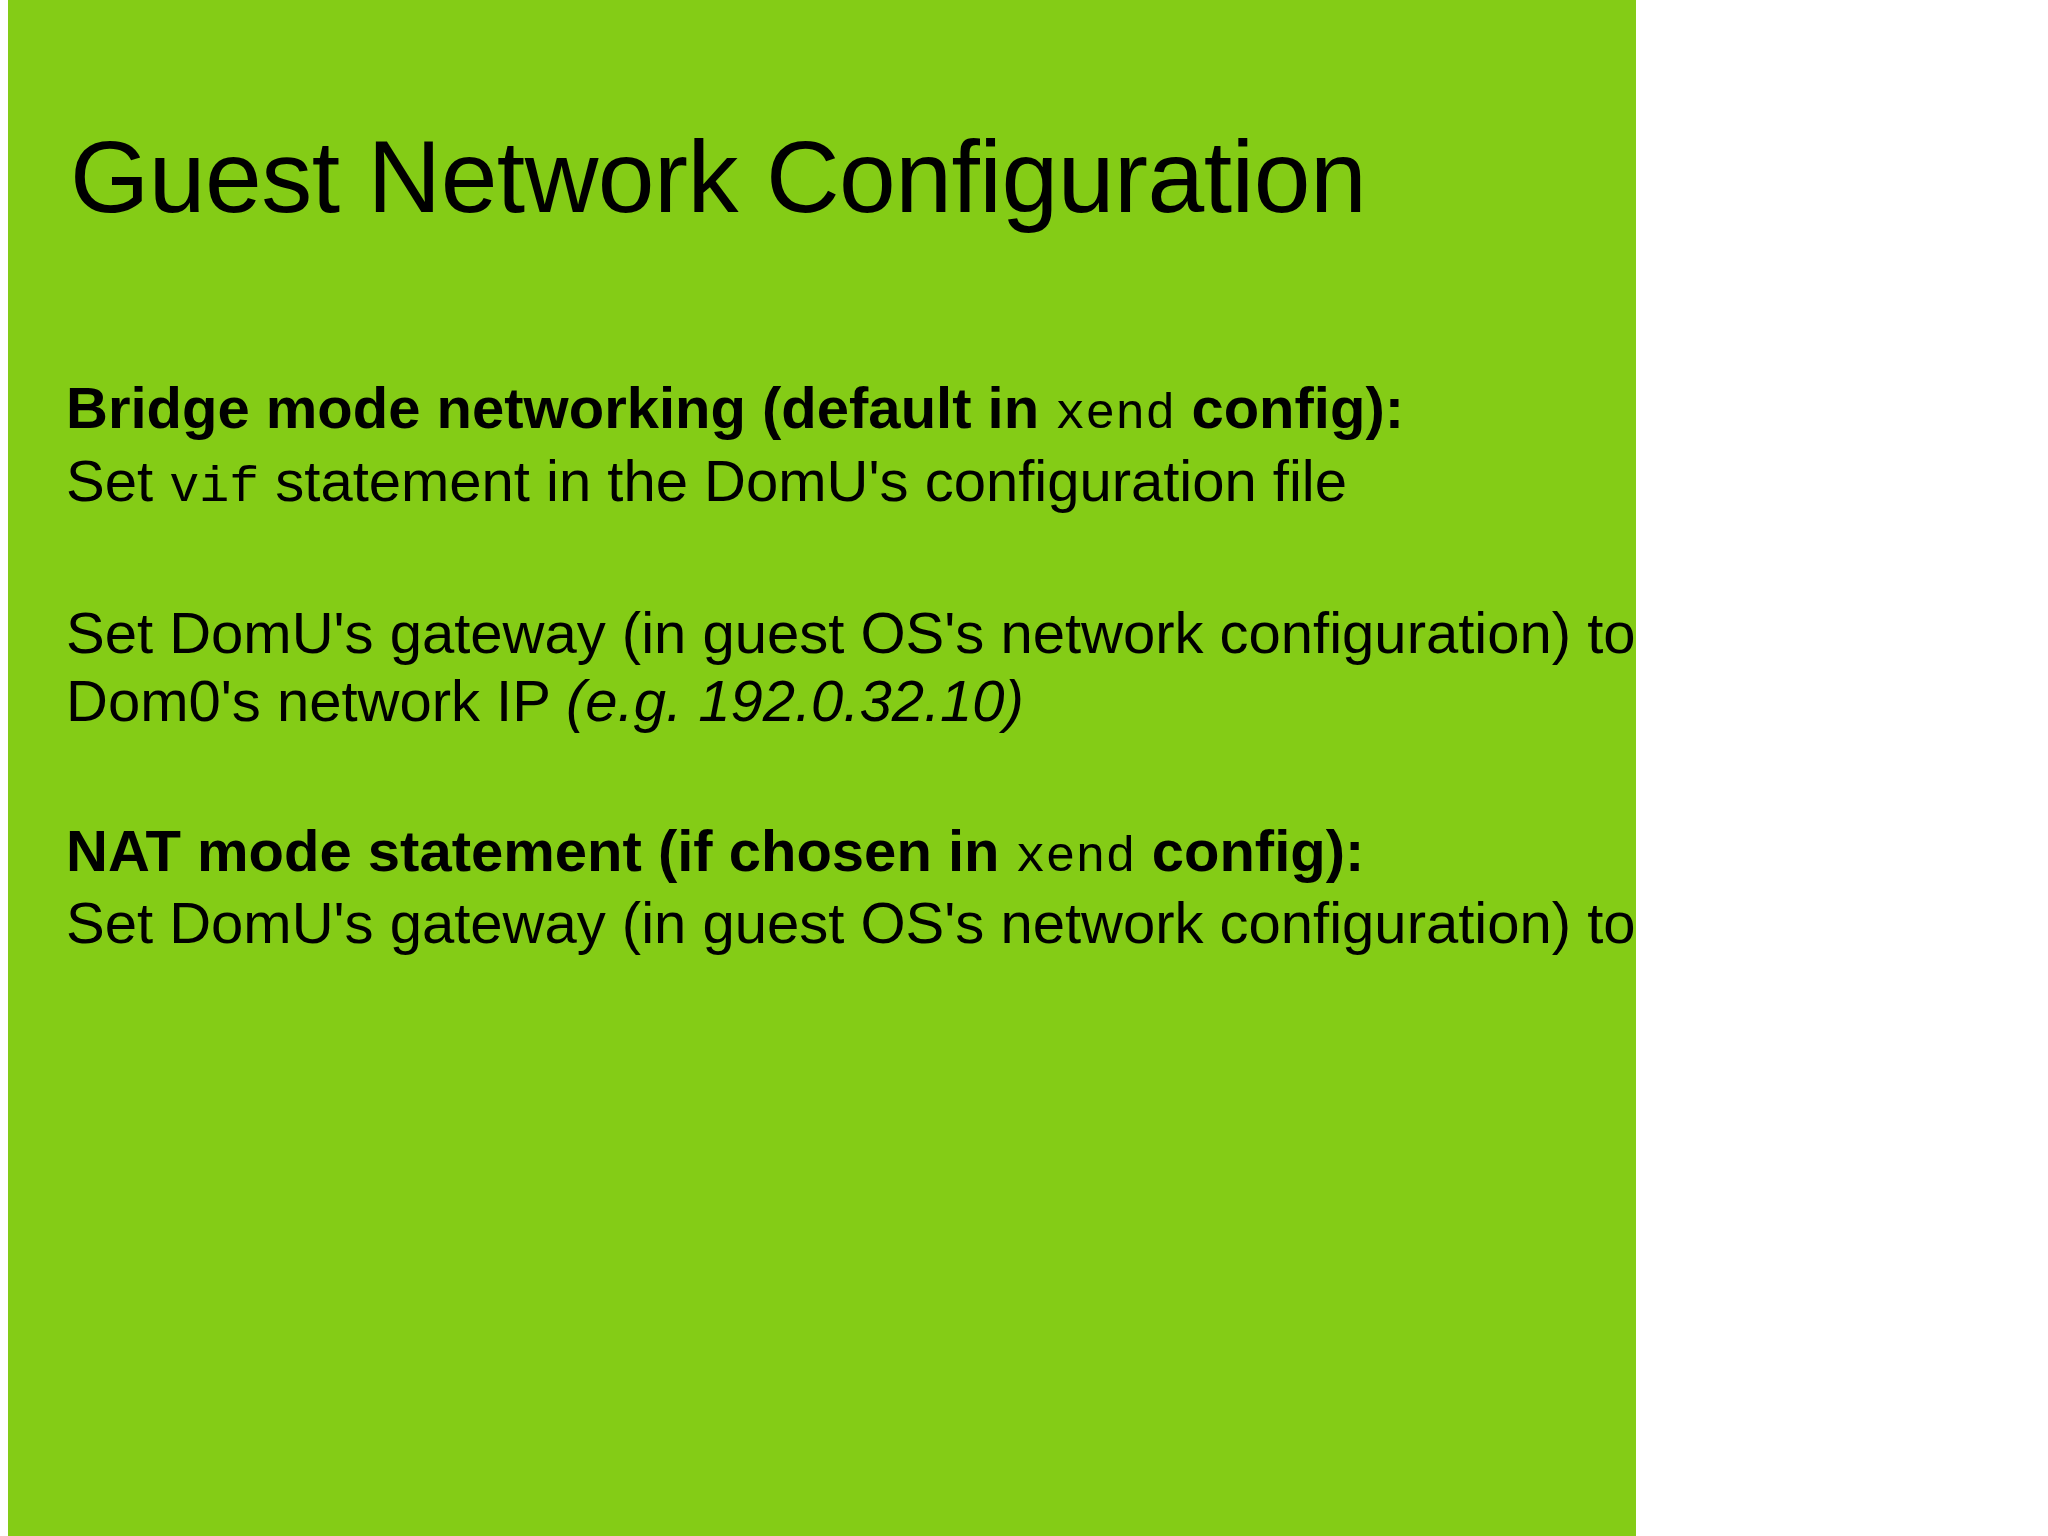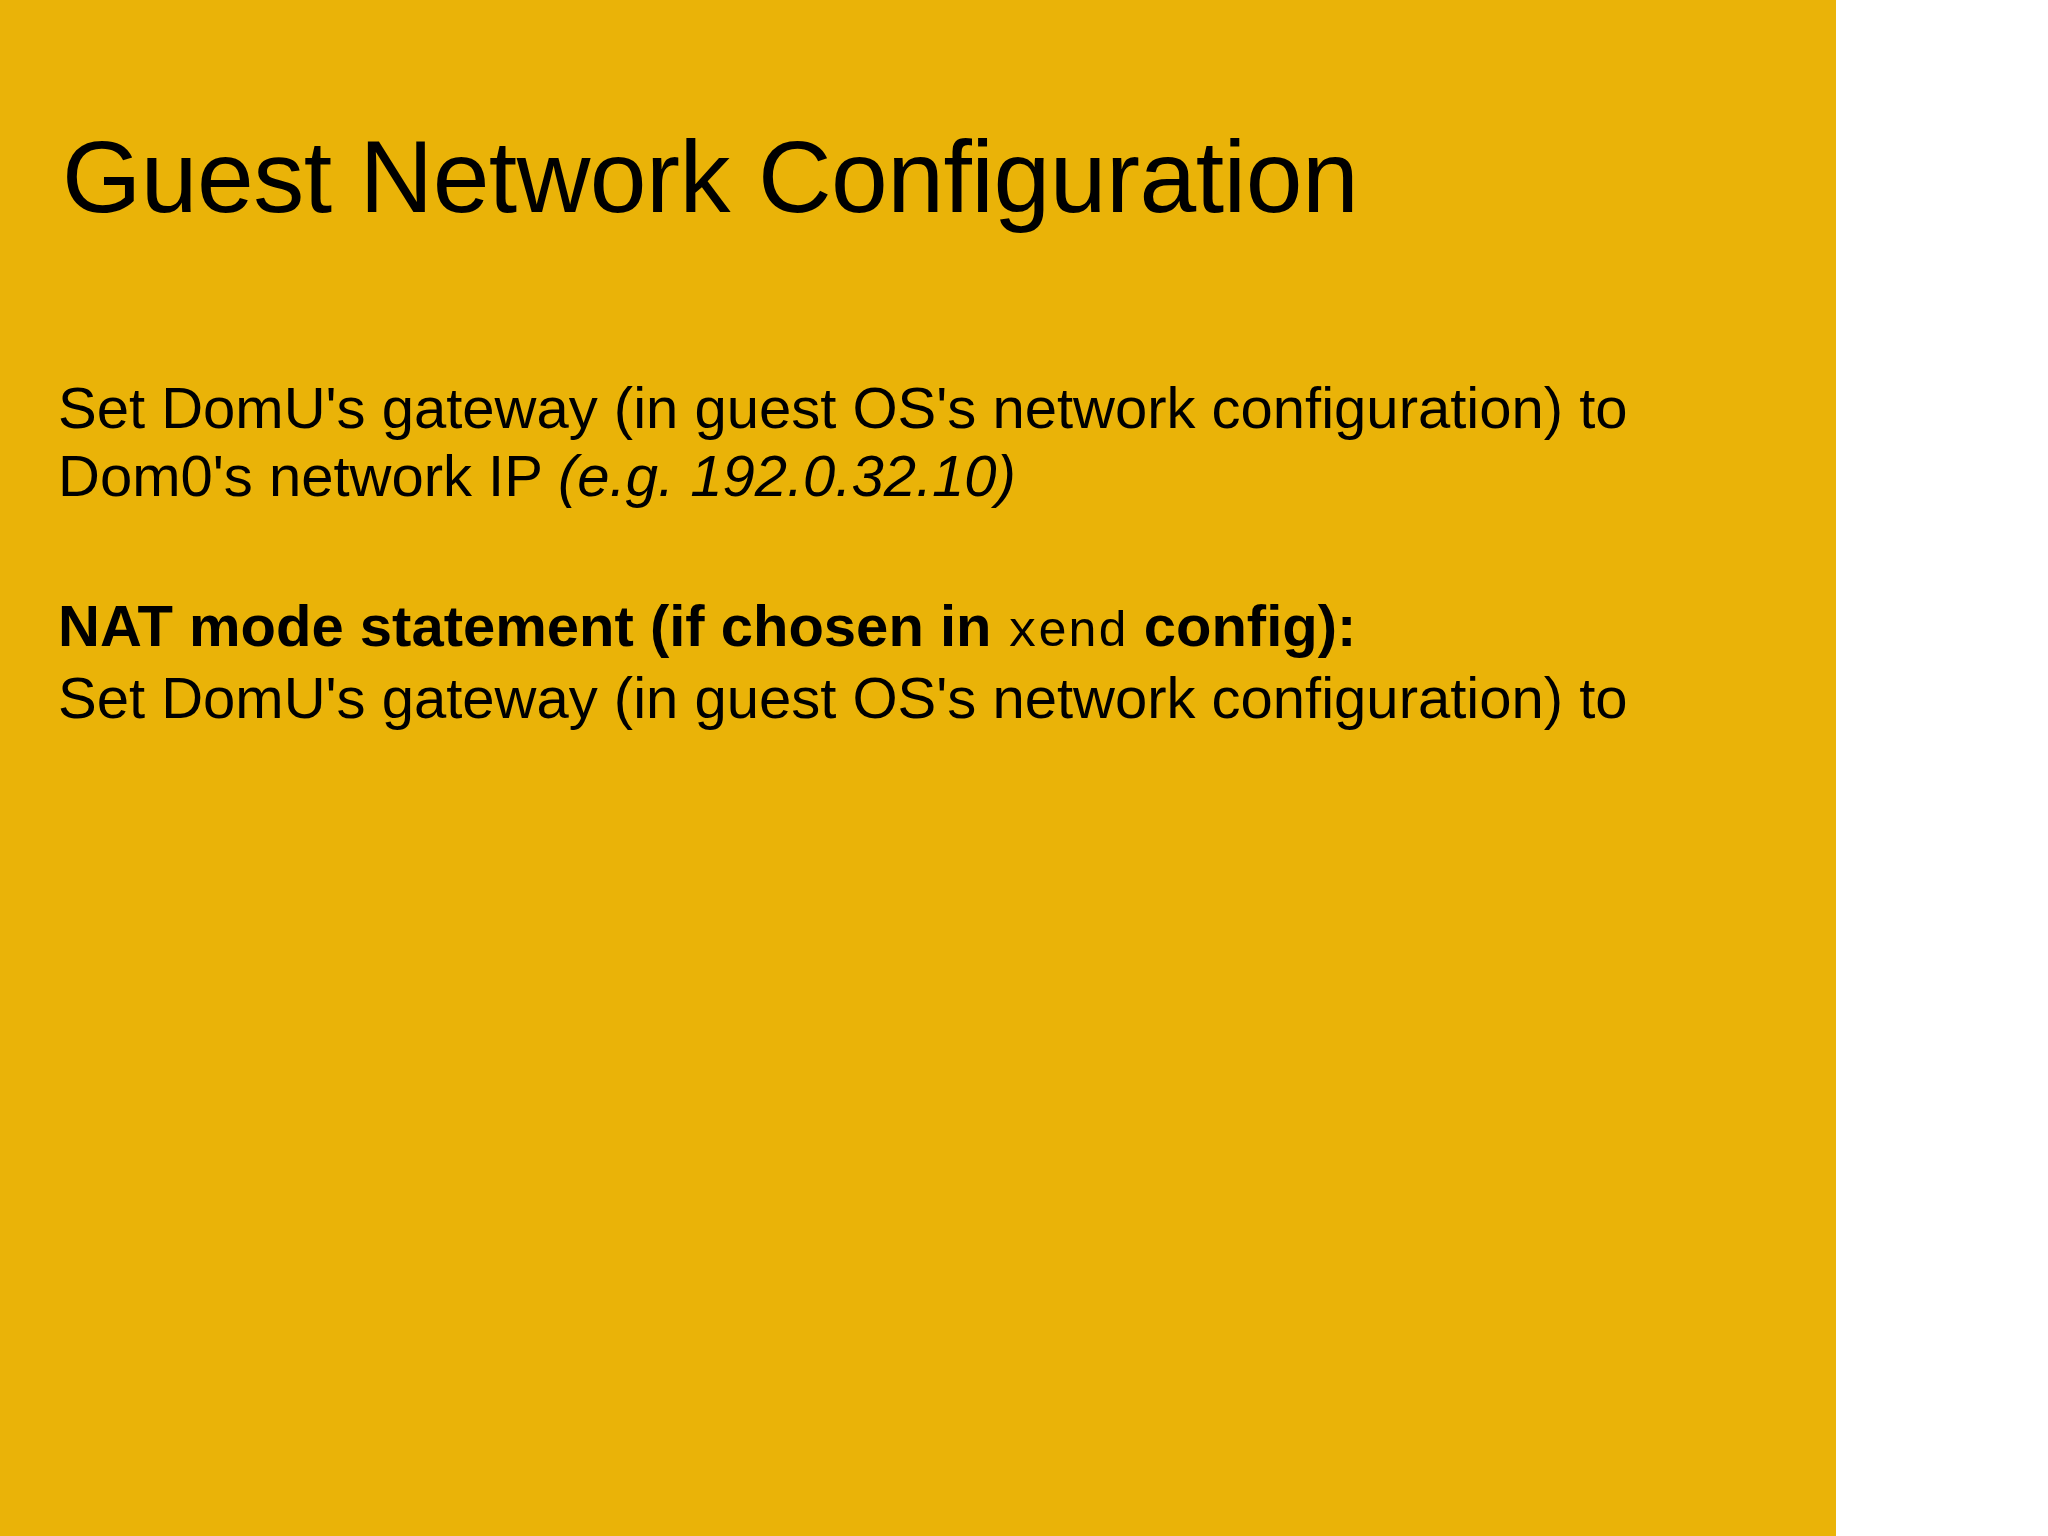--- a/index.html
+++ b/index.html
@@ -12,24 +12,25 @@
     width: 2048px;
     height: 1536px;
     overflow: hidden;
     font-family: "Liberation Sans", sans-serif;
     color: #000000;
     -webkit-font-smoothing: antialiased;
   }
 
   .slide {
     position: relative;
-    width: 1836px;
+    width: 1628px;
     height: 1536px;
-    background: #eab308;
+    background: #84cc16;
     box-sizing: border-box;
+    margin-left: 8px;
   }
 
   
   .slide-title {
     position: absolute;
     left: 62px;
     top: 55px;
     width: 1930px;
     font-family: "Liberation Sans", sans-serif;
     font-weight: 400;
@@ -99,20 +100,26 @@
 </style>
 </head>
 <body>
 
 <div class="slide">
 
   <h1 class="slide-title">Guest Network Configuration</h1>
 
   <div class="body-block">
 
+    <div class="section">
+      <p class="section-heading"><span class="sp">Bridge mode networking (default in </span><span class="mono">xend</span><span class="sp"> config):</span></p>
+      <p class="section-body">
+          <span class="line"><span class="sp">Set </span><span class="mono">vif</span><span class="sp"> statement in the DomU's configuration file</span></span>
+        </p>
+    </div>
 
     <div class="section">
       <p class="section-body">
           <span class="line"><span class="sp">Set DomU's gateway (in guest OS's network configuration) to</span></span>
           <span class="line"><span class="sp">Dom0's network IP </span><span class="ital">(e.g. 192.0.32.10)</span></span>
         </p>
     </div>
 
     <div class="section">
       <p class="section-heading"><span class="sp">NAT mode statement (if chosen in </span><span class="mono">xend</span><span class="sp"> config):</span></p>

